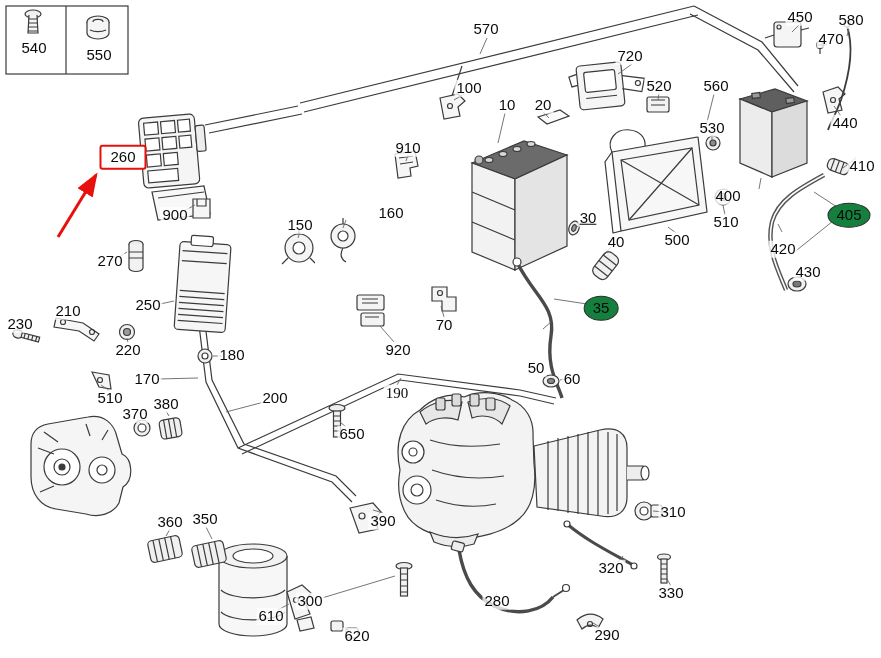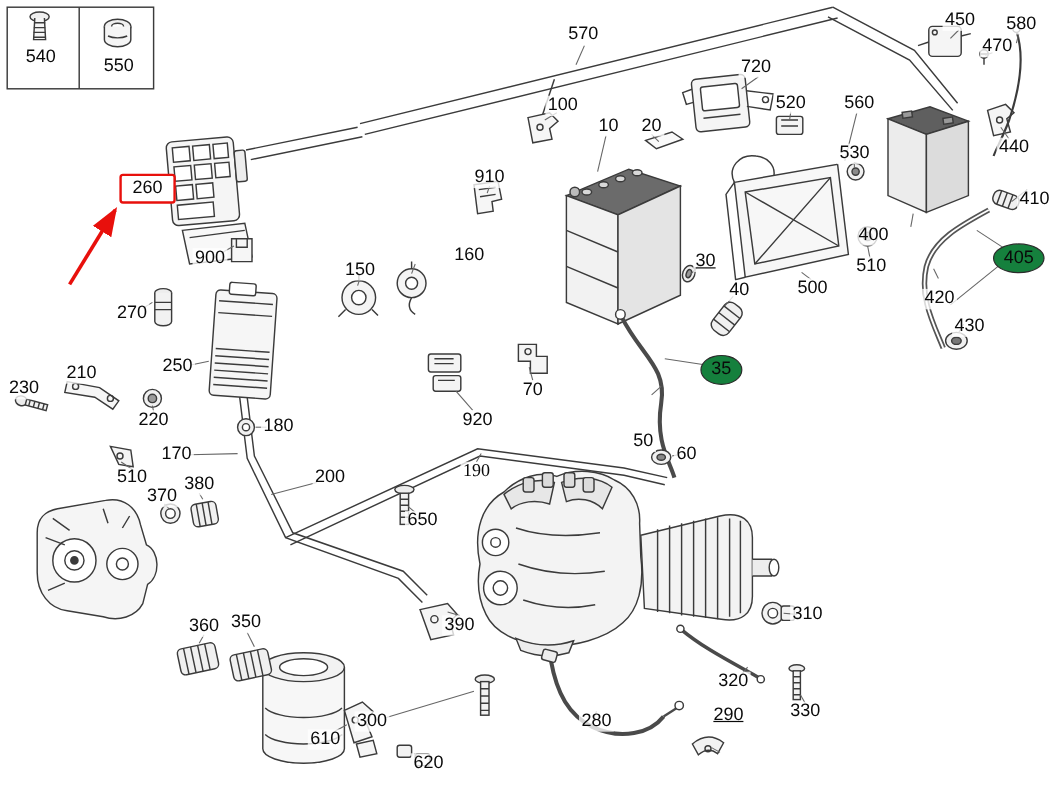--- a/index.html
+++ b/index.html
@@ -450,18 +450,18 @@
       <div class="callout" style="left: 572px; top: 379px;">60</div>
       <div class="callout" style="left: 397px; top: 393px; font-family: Liberation Serif, serif;">190</div>
       <div class="callout" style="left: 352px; top: 434px;">650</div>
       <div class="callout" style="left: 383px; top: 521px;">390</div>
       <div class="callout" style="left: 170px; top: 522px;">360</div>
       <div class="callout" style="left: 205px; top: 519px;">350</div>
       <div class="callout" style="left: 271px; top: 616px;">610</div>
       <div class="callout" style="left: 357px; top: 636px;">620</div>
       <div class="callout" style="left: 310px; top: 601px;">300</div>
       <div class="callout" style="left: 497px; top: 601px;">280</div>
-      <div class="callout" style="left: 607px; top: 596px; text-decoration: underline;">290</div>
+      <div class="callout" style="left: 607px; top: 635px;">290</div>
       <div class="callout" style="left: 673px; top: 512px;">310</div>
       <div class="callout" style="left: 611px; top: 568px;">320</div>
       <div class="callout" style="left: 671px; top: 593px;">330</div>
     </div>
 </div>
 
 </body></html>

